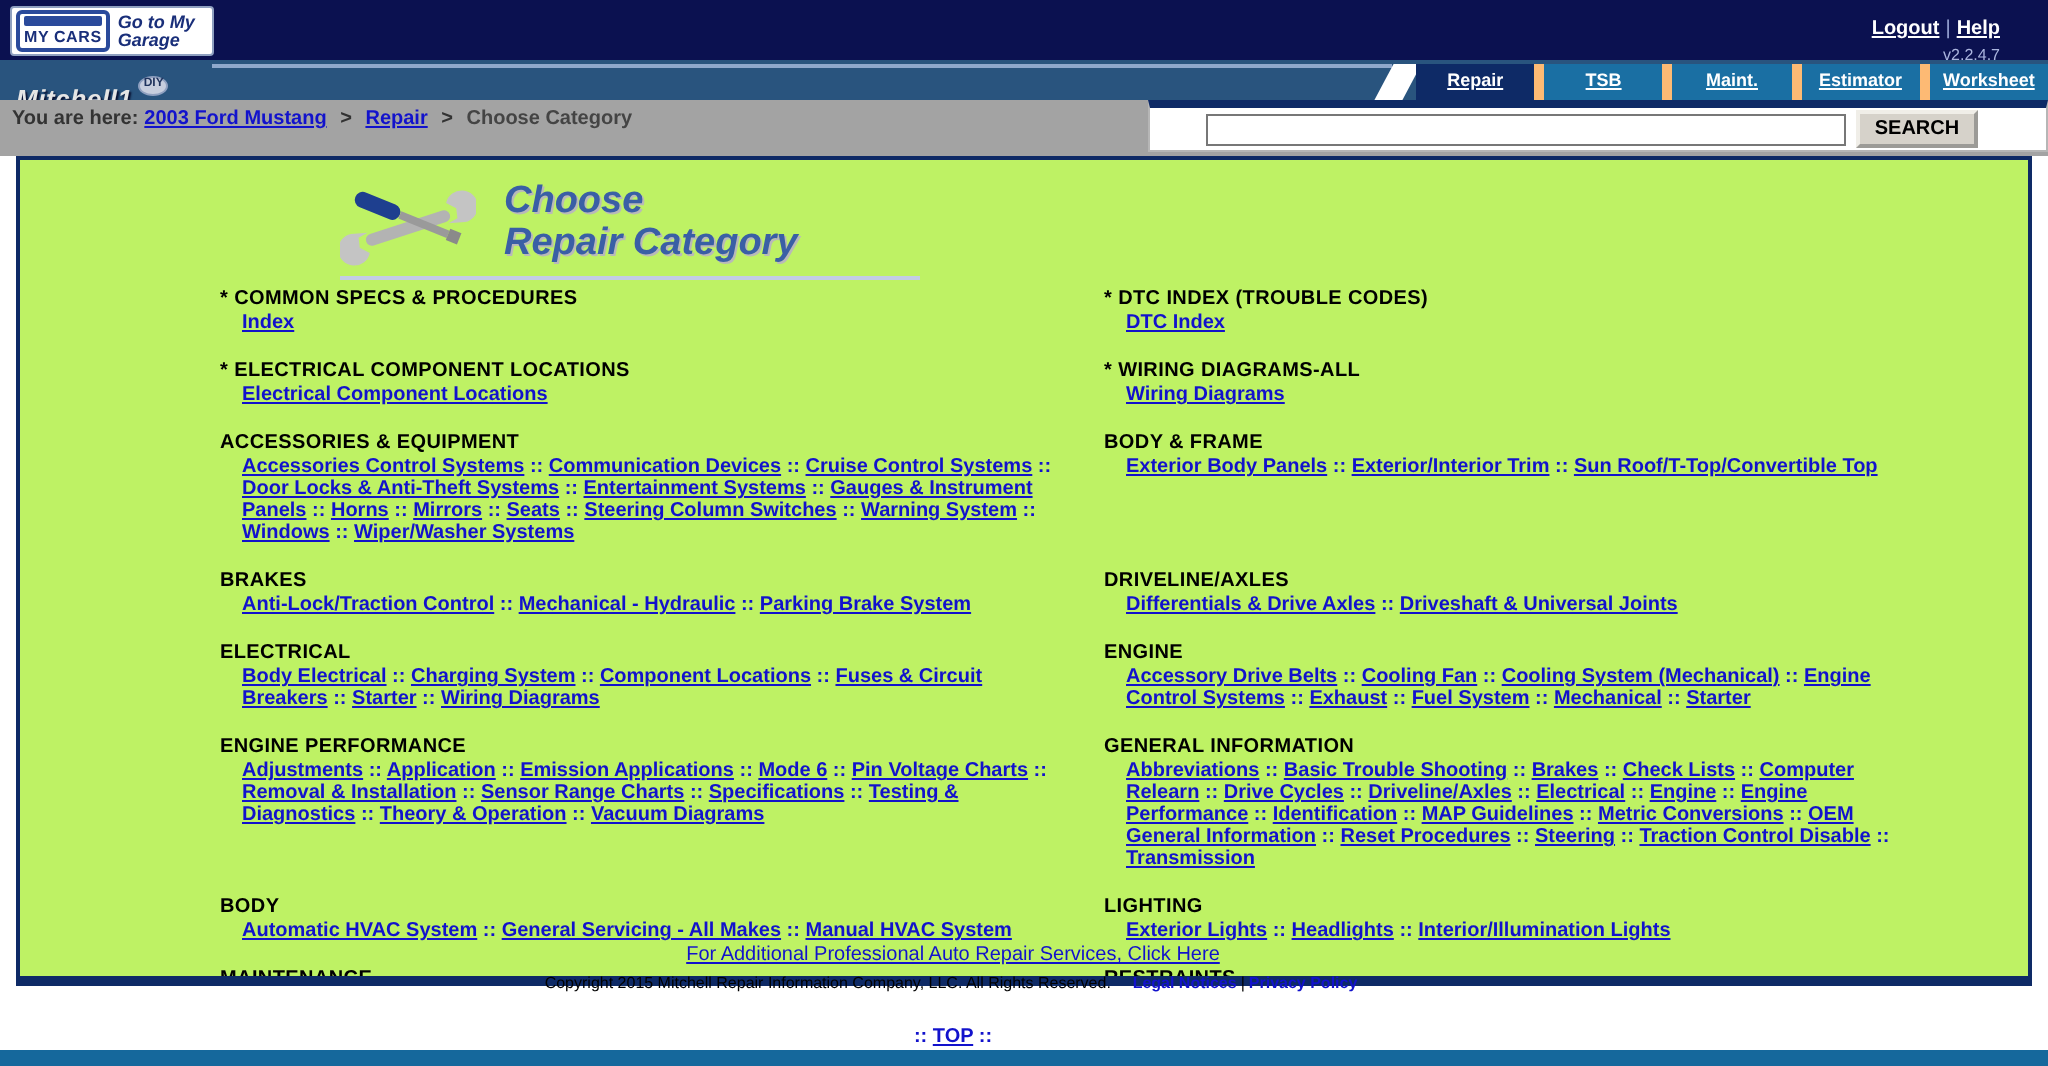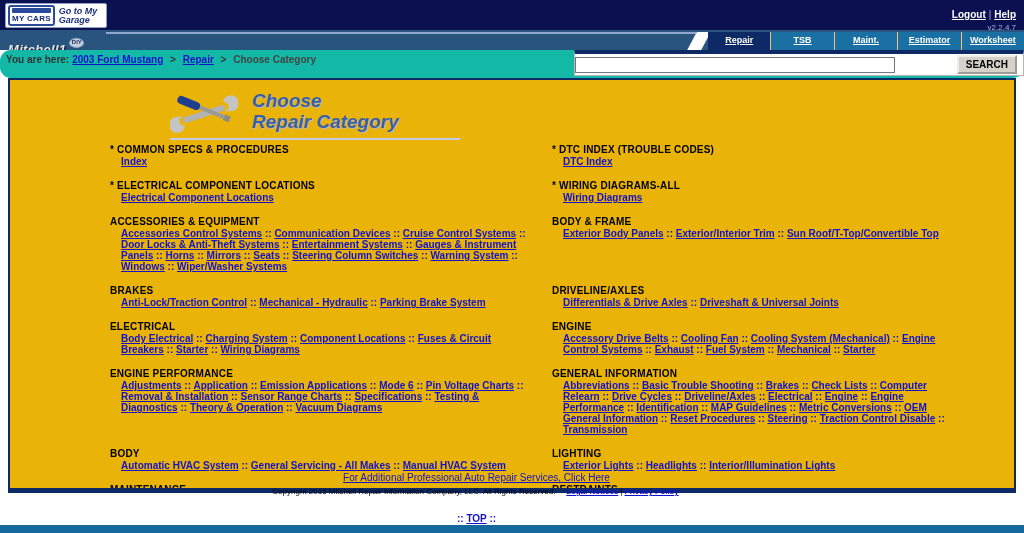--- a/index.html
+++ b/index.html
@@ -12,77 +12,77 @@
   .topbar { position:absolute; left:0; top:0; width:1024px; height:30px; background:#0b1150; }
   .garage-btn {
     position:absolute; left:5px; top:3px; height:25px; background:#fff;
     border:1px solid #8fa0c0; border-radius:2px; display:flex; align-items:center;
     padding:1px 5px 1px 2px; cursor:pointer;
   }
   .plate { border:2px solid #2a4a9b; border-radius:3px; background:#fff; padding:0 2px 1px 2px; text-align:left; }
   .plate-banner { height:5px; background:#2a4a9b; border-radius:1px; margin:1px 0 1px 0; }
   .plate-label { font-size:8px; font-weight:bold; color:#1a2f7a; letter-spacing:0.3px; white-space:nowrap; }
   .garage-label { font-style:italic; font-weight:bold; color:#1a2f7a; font-size:9px; line-height:9px; margin-left:4px; width:42px; }
-  .top-right { position:absolute; right:8px; top:4px; text-align:right; }
+  .top-right { position:absolute; right:24px; top:4px; text-align:right; }
   .top-right a { color:#fff; font-size:10px; font-weight:bold; text-decoration:underline; cursor:pointer; }
   .top-right .bar { color:#9aa6d6; font-size:10px; margin:0 3px; }
   .version { color:#aab4de; font-size:8px; margin-top:1px; }
   
   .band { position:absolute; left:0; top:30px; width:1024px; height:20px; background:#29547e; }
   .logo { position:absolute; left:8px; top:0px; line-height:11px; }
   .logo-line1 { display:flex; align-items:center; gap:3px; }
   .logo-name { color:#e5e5e5; font-weight:bold; font-style:italic; font-size:13px; letter-spacing:0.3px; text-shadow:1px 1px 1px #081030;margin-top:14px; }
   .logo-badge { background:#c7cede; color:#20345e; font-size:6px; font-weight:bold; border-radius:50%; width:15px; height:10px; display:flex; align-items:center; justify-content:center; border:1px solid #8fa0c0; }
   .logo-tagline { color:#c3cde2; font-size:6px; font-style:italic; margin-top:0px; }
   .swoosh { position:absolute; right:328px; top:2px; width:590px; height:2px; background:#8fa8cc; }
   .slash { position:absolute; right:318px; top:2px; width:14px; height:18px; background:#fff; transform:skewX(-28deg); }
   .tabs { position:absolute; right:0; top:2px; width:316px; height:18px; display:flex; }
   .tab {
-    flex:1; background:#1a6fa3; border-left:1px solid #fdba74; text-align:center;
+    flex:1; background:#1a6fa3; border-left:5px solid #fdba74; text-align:center;
     font-size:9px; font-weight:bold; color:#fff; line-height:16px; cursor:pointer;
   }
   .tab:first-child { border-left:none; }
   .tab.active { background:#0e2a66; }
   .tab span { text-decoration:underline; }
   
-  .strip { position:absolute; left:0; top:50px; width:1024px; height:28px; background:#14b8a6;border-radius:11px; }
+  .strip { position:absolute; left:0; top:50px; width:1024px; height:28px; background:#a3a3a3; }
   .breadcrumb { position:absolute; left:6px; top:4px; font-size:10px; color:#333; font-weight:bold; }
   .breadcrumb a { color:#1212cc; text-decoration:underline; cursor:pointer; margin:0 3px; }
   .breadcrumb .sep { color:#333; margin:0 1px; }
   .breadcrumb .current { color:#444; margin-left:3px; }
   .search-panel {
     position:absolute; right:0; top:50px; width:450px; height:26px; background:#fff;
     border:1px solid #b6b6b6; border-top:4px solid #0e2a66;
-    display:flex; align-items:center; justify-content:space-between; gap:5px; padding-right:6px;
+    display:flex; align-items:center; justify-content:center; gap:5px; padding-right:6px;
   }
   .search-input { width:320px; height:16px; border:1px solid #777; font-size:10px; padding:0 3px; }
   .search-btn {
     font-family:"Liberation Sans",sans-serif; font-size:10px; font-weight:bold; color:#000;
     background:#d6d2ca; border:2px outset #f0eee8; padding:1px 7px; height:19px; cursor:pointer;
   }
   
   .mainbox {
-    position:absolute; left:8px; right:8px; top:78px; bottom:40px; background:#eab308;
+    position:absolute; left:8px; right:8px; top:78px; bottom:40px; background:#bef264;
     border:2px solid #0e2a66; border-bottom-width:5px; overflow:hidden;
   }
   .title-banner { margin:8px 0 4px 160px; width:290px; display:flex; align-items:center; gap:14px;
     border-bottom:2px solid #c3cde6; padding-bottom:4px; }
   .title-text { color:#3a5fa5; font-weight:bold; font-style:italic; font-size:19px; line-height:21px; text-shadow:1px 1px 0 #b9b9b9; }
   
   .category-grid { margin:2px 0 0 100px; display:grid; grid-template-columns:442px 436px; }
   .cell { margin-bottom:13px; padding-right:24px; }
   .cell h3 { margin:0 0 1px 0; font-size:10px; font-weight:bold; color:#000; letter-spacing:0.2px; }
   .cell p { margin:0; font-size:10px; line-height:11px; font-weight:bold;padding-left:11px; }
   .cell a { color:#1212cc; text-decoration:underline; cursor:pointer; }
   .cell .lsep { color:#1212cc; font-weight:bold; }
   
   .footer { position:absolute; left:0; bottom:9px; width:953px; text-align:center; }
   .footer-link { font-size:10px; color:#1212cc; text-decoration:underline; cursor:pointer; }
   .copy-line { font-size:8px; color:#000; margin-top:2px; }
-  .copy-line a { color:#1212cc; text-decoration:underline; font-weight:bold; cursor:pointer; margin:0 2px; }
+  .copy-line a { color:#1212cc; font-weight:bold; cursor:pointer; margin:0 2px; }
   .top-line { font-size:10px; font-weight:bold; color:#1212cc; margin-top:17px; }
   .top-line a { color:#1212cc; text-decoration:underline; cursor:pointer; }
   .teal-bar { position:absolute; left:0; bottom:0; width:1024px; height:8px; background:#15689c; }
 </style>
 </head>
 <body>
 
 <div class="topbar">
   <div class="garage-btn">
     <div class="plate">

